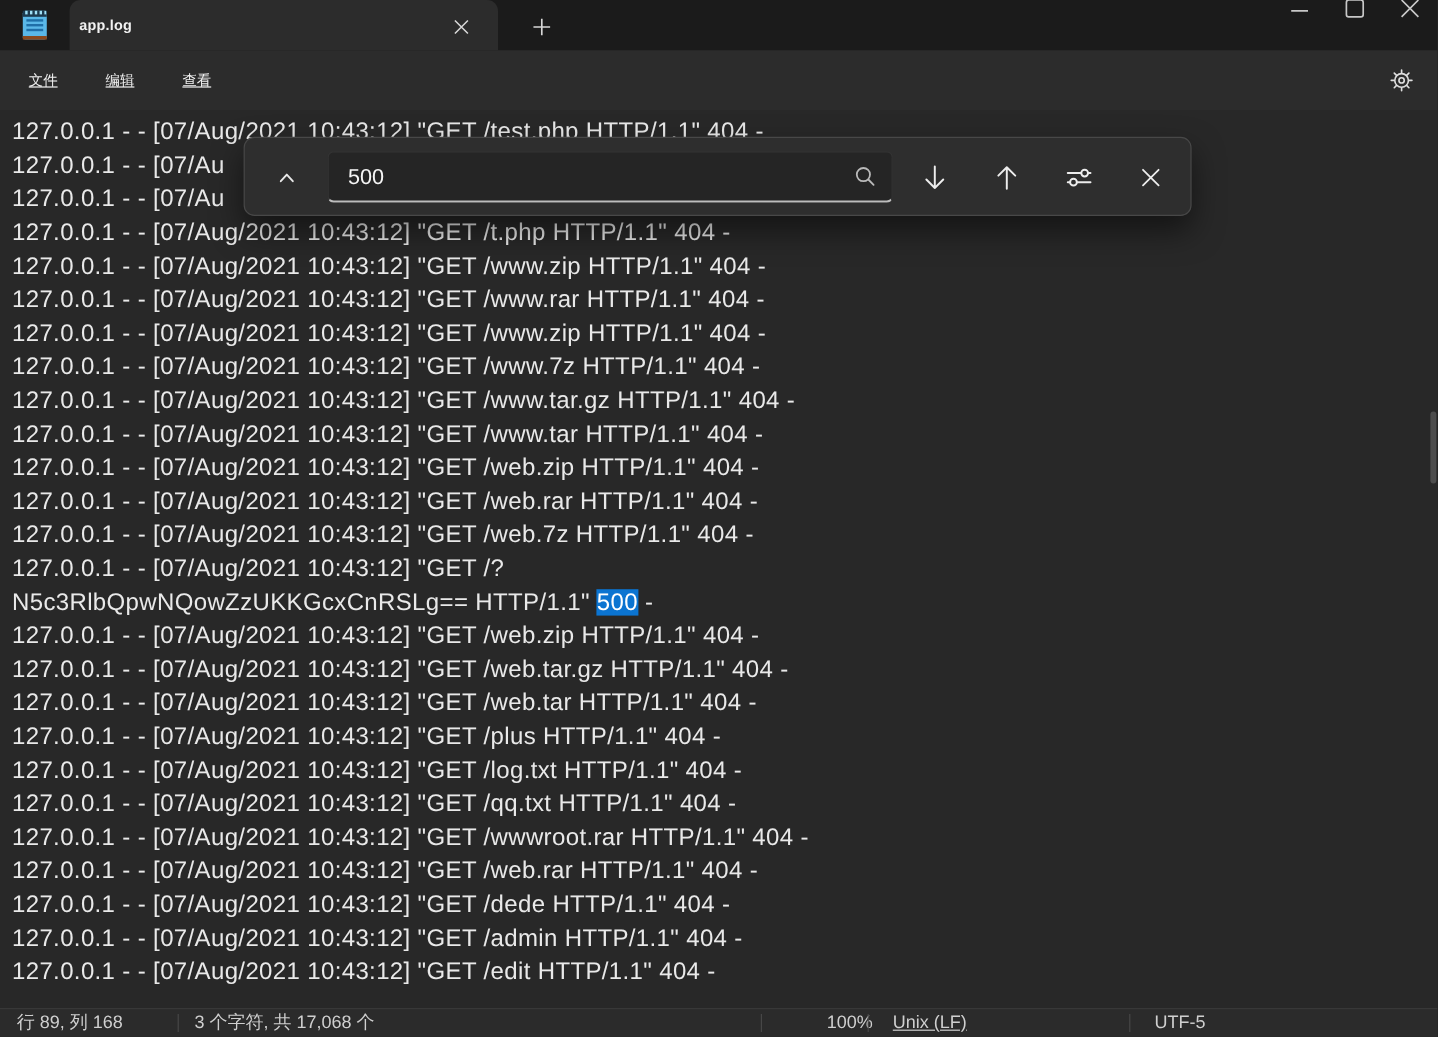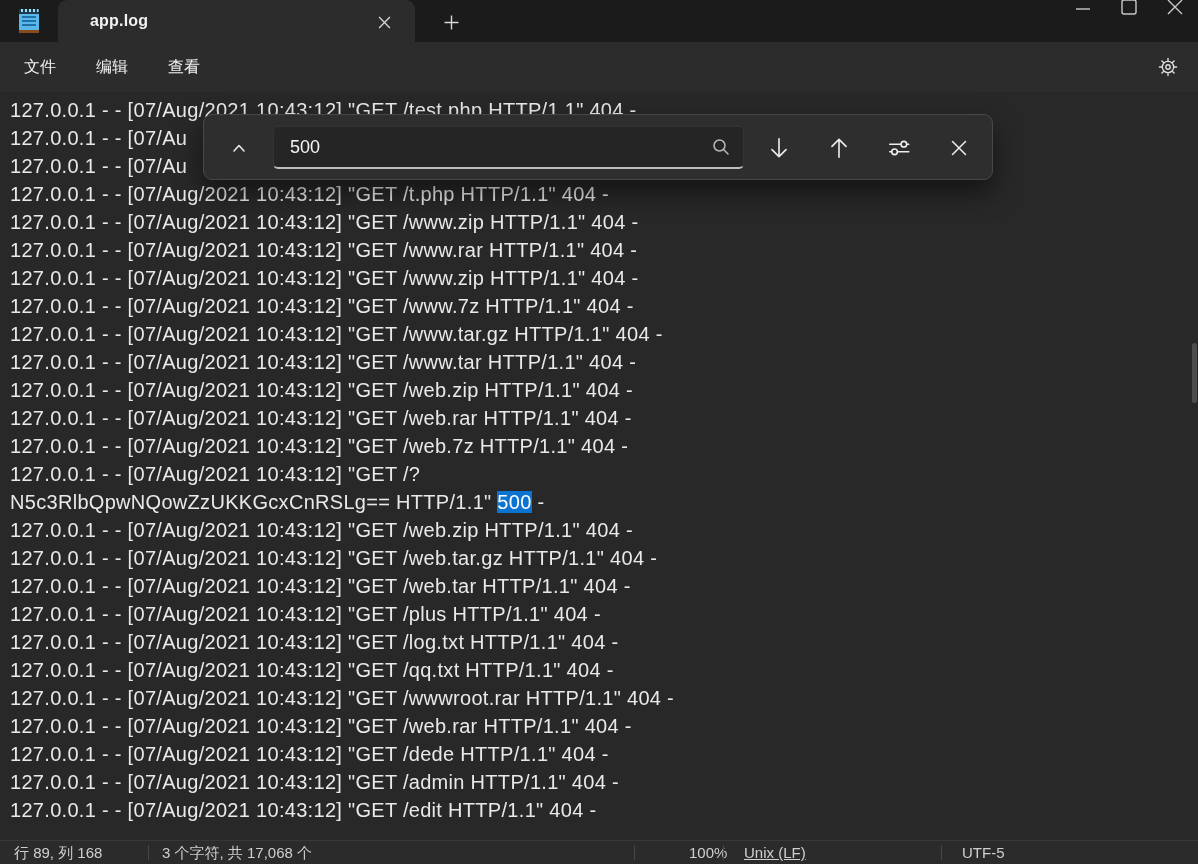--- a/index.html
+++ b/index.html
@@ -12,39 +12,39 @@
   .titlebar{
     position:absolute;left:0;top:0;width:1198px;height:42px;
     background:#1b1b1b;overflow:hidden;
   }
   .app-icon{position:absolute;left:13px;top:5px;width:32px;height:32px;}
   .tab{
     position:absolute;left:58px;top:0;width:357px;height:42px;
     background:#2c2c2c;border-radius:9px 9px 0 0;
     display:flex;align-items:center;
   }
-  .tab-title{color:#f2f2f2;font-size:16px;font-weight:700;margin-left:32px;letter-spacing:.2px;}
+  .tab-title{color:#f2f2f2;font-size:12px;font-weight:700;margin-left:8px;letter-spacing:.2px;}
   .tab-close{
     position:absolute;right:18px;top:9px;width:26px;height:26px;border-radius:4px;
     display:flex;align-items:center;justify-content:center;
   }
   .newtab{
     position:absolute;left:436px;top:7px;width:30px;height:30px;border-radius:4px;
     display:flex;align-items:center;justify-content:center;
   }
   .win-controls{position:absolute;right:0;top:0;height:42px;display:flex;}
   .win-btn{width:46px;height:30px;display:flex;align-items:flex-start;justify-content:center;}
   .win-btn svg{margin-top:-7px;}
   
   .menubar{
     position:absolute;left:0;top:42px;width:1198px;height:50px;
     background:#2c2c2c;display:flex;align-items:center;
   }
   .menu-item{
-    color:#f0f0f0;font-size:16px;padding:7px 16px;margin-left:8px;border-radius:5px;
+    color:#f0f0f0;font-size:12px;padding:7px 16px;margin-left:8px;border-radius:5px;text-decoration:underline;
   }
   .gear-btn{position:absolute;right:12px;top:8px;width:36px;height:34px;
     display:flex;align-items:center;justify-content:center;border-radius:5px;}
   
   .editor{
     position:absolute;left:0;top:92px;width:1198px;height:748px;
     background:#282828;overflow:hidden;padding-top:4px;box-sizing:border-box;
   }
   .line{
     height:28px;line-height:28px;white-space:pre;overflow:hidden;

